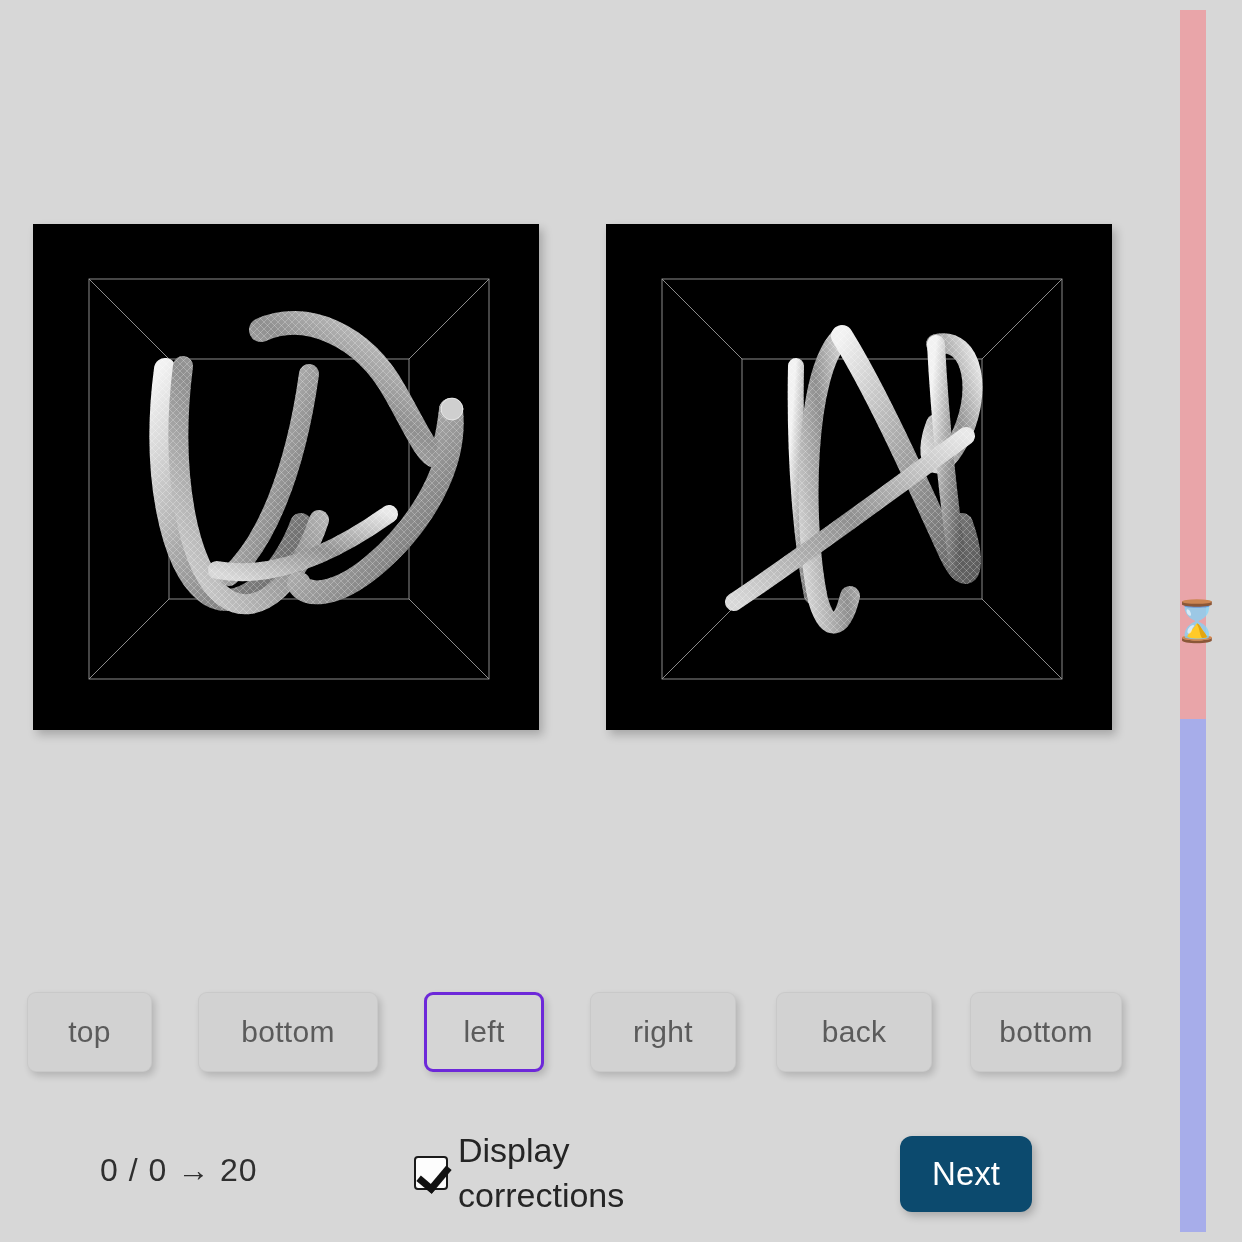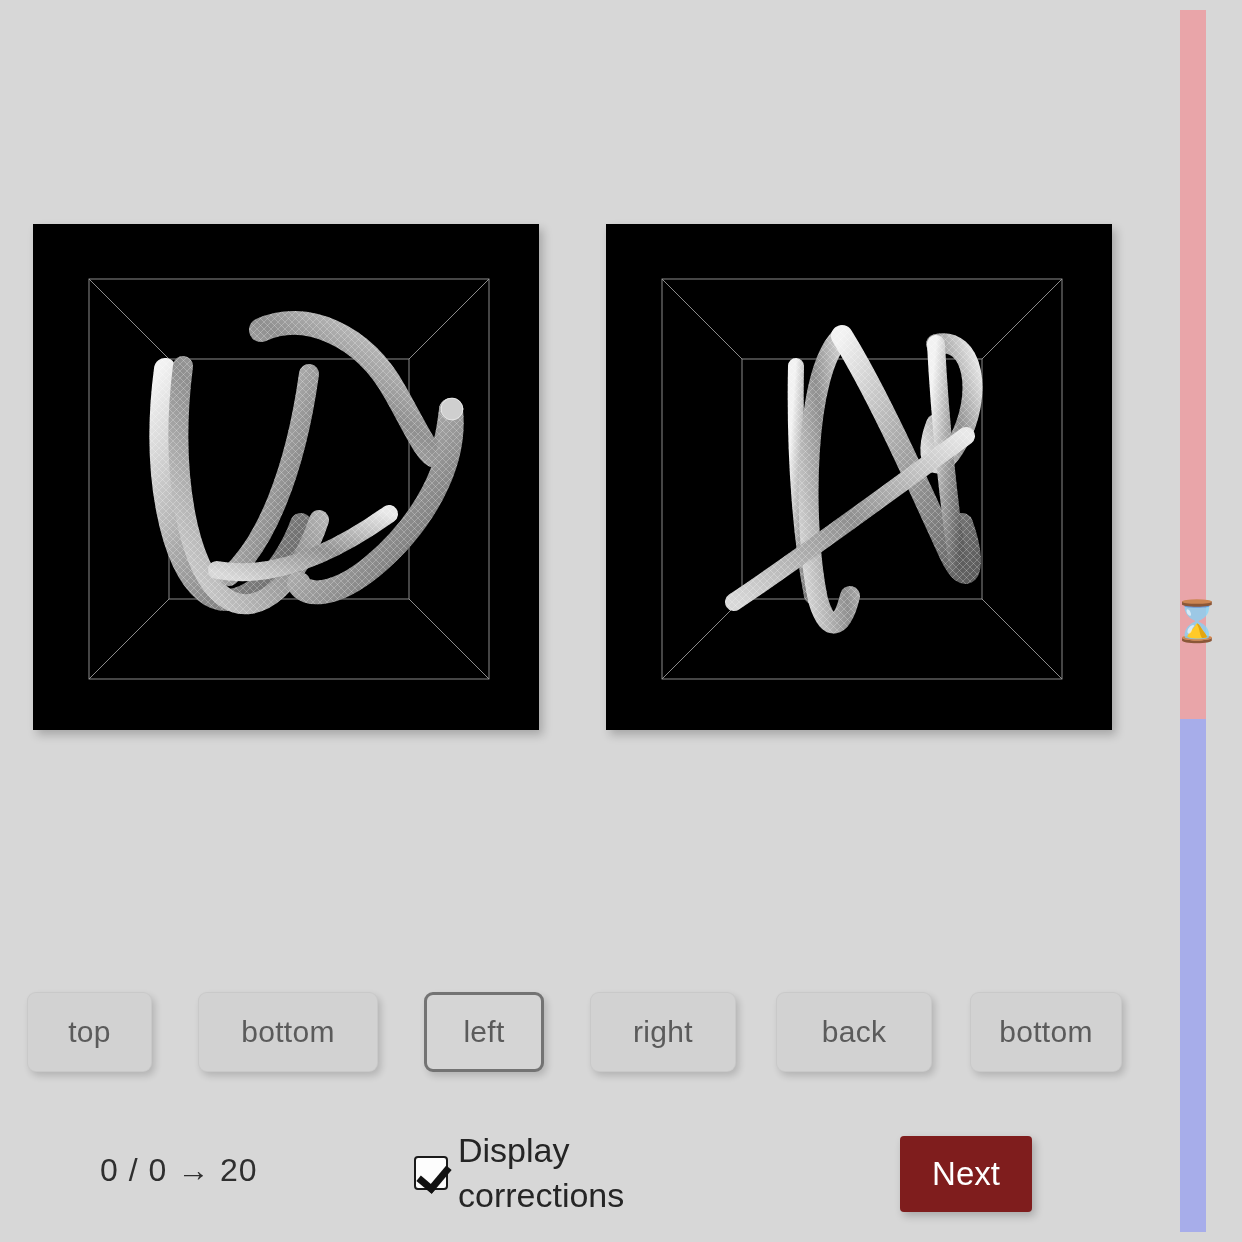--- a/index.html
+++ b/index.html
@@ -38,21 +38,21 @@
     border-radius: 9px;
     color: #5b5b5b;
     font-size: 30px;
     letter-spacing: 0.3px;
     display: flex; align-items: center; justify-content: center;
     box-shadow: 3px 4px 7px rgba(0,0,0,0.16);
     cursor: pointer;
     user-select: none;
   }
   .orient-btn.selected {
-    border: 3px solid #737373;
+    border: 3px solid #6d28d9;
     background: #d5d5d5;
   }
 
   
   .counter {
     position: absolute;
     left: 100px; top: 1152px;
     font-size: 32px;
     color: #2f2f2f;
     letter-spacing: 1px;
@@ -88,23 +88,23 @@
     font-size: 34px;
     color: #252525;
     line-height: 1.32;
     max-width: 176px;
   }
 
   .next-btn {
     position: absolute;
     left: 900px; top: 1136px;
     width: 132px; height: 76px;
-    background: #7f1d1d;
+    background: #0c4a6e;
     border: none;
-    border-radius: 4px;
+    border-radius: 12px;
     color: #ffffff;
     font-size: 33px;
     font-family: "Liberation Sans", sans-serif;
     display: flex; align-items: center; justify-content: center;
     box-shadow: 3px 4px 8px rgba(0,0,0,0.22);
     cursor: pointer;
   }
 
   
   .rail {

